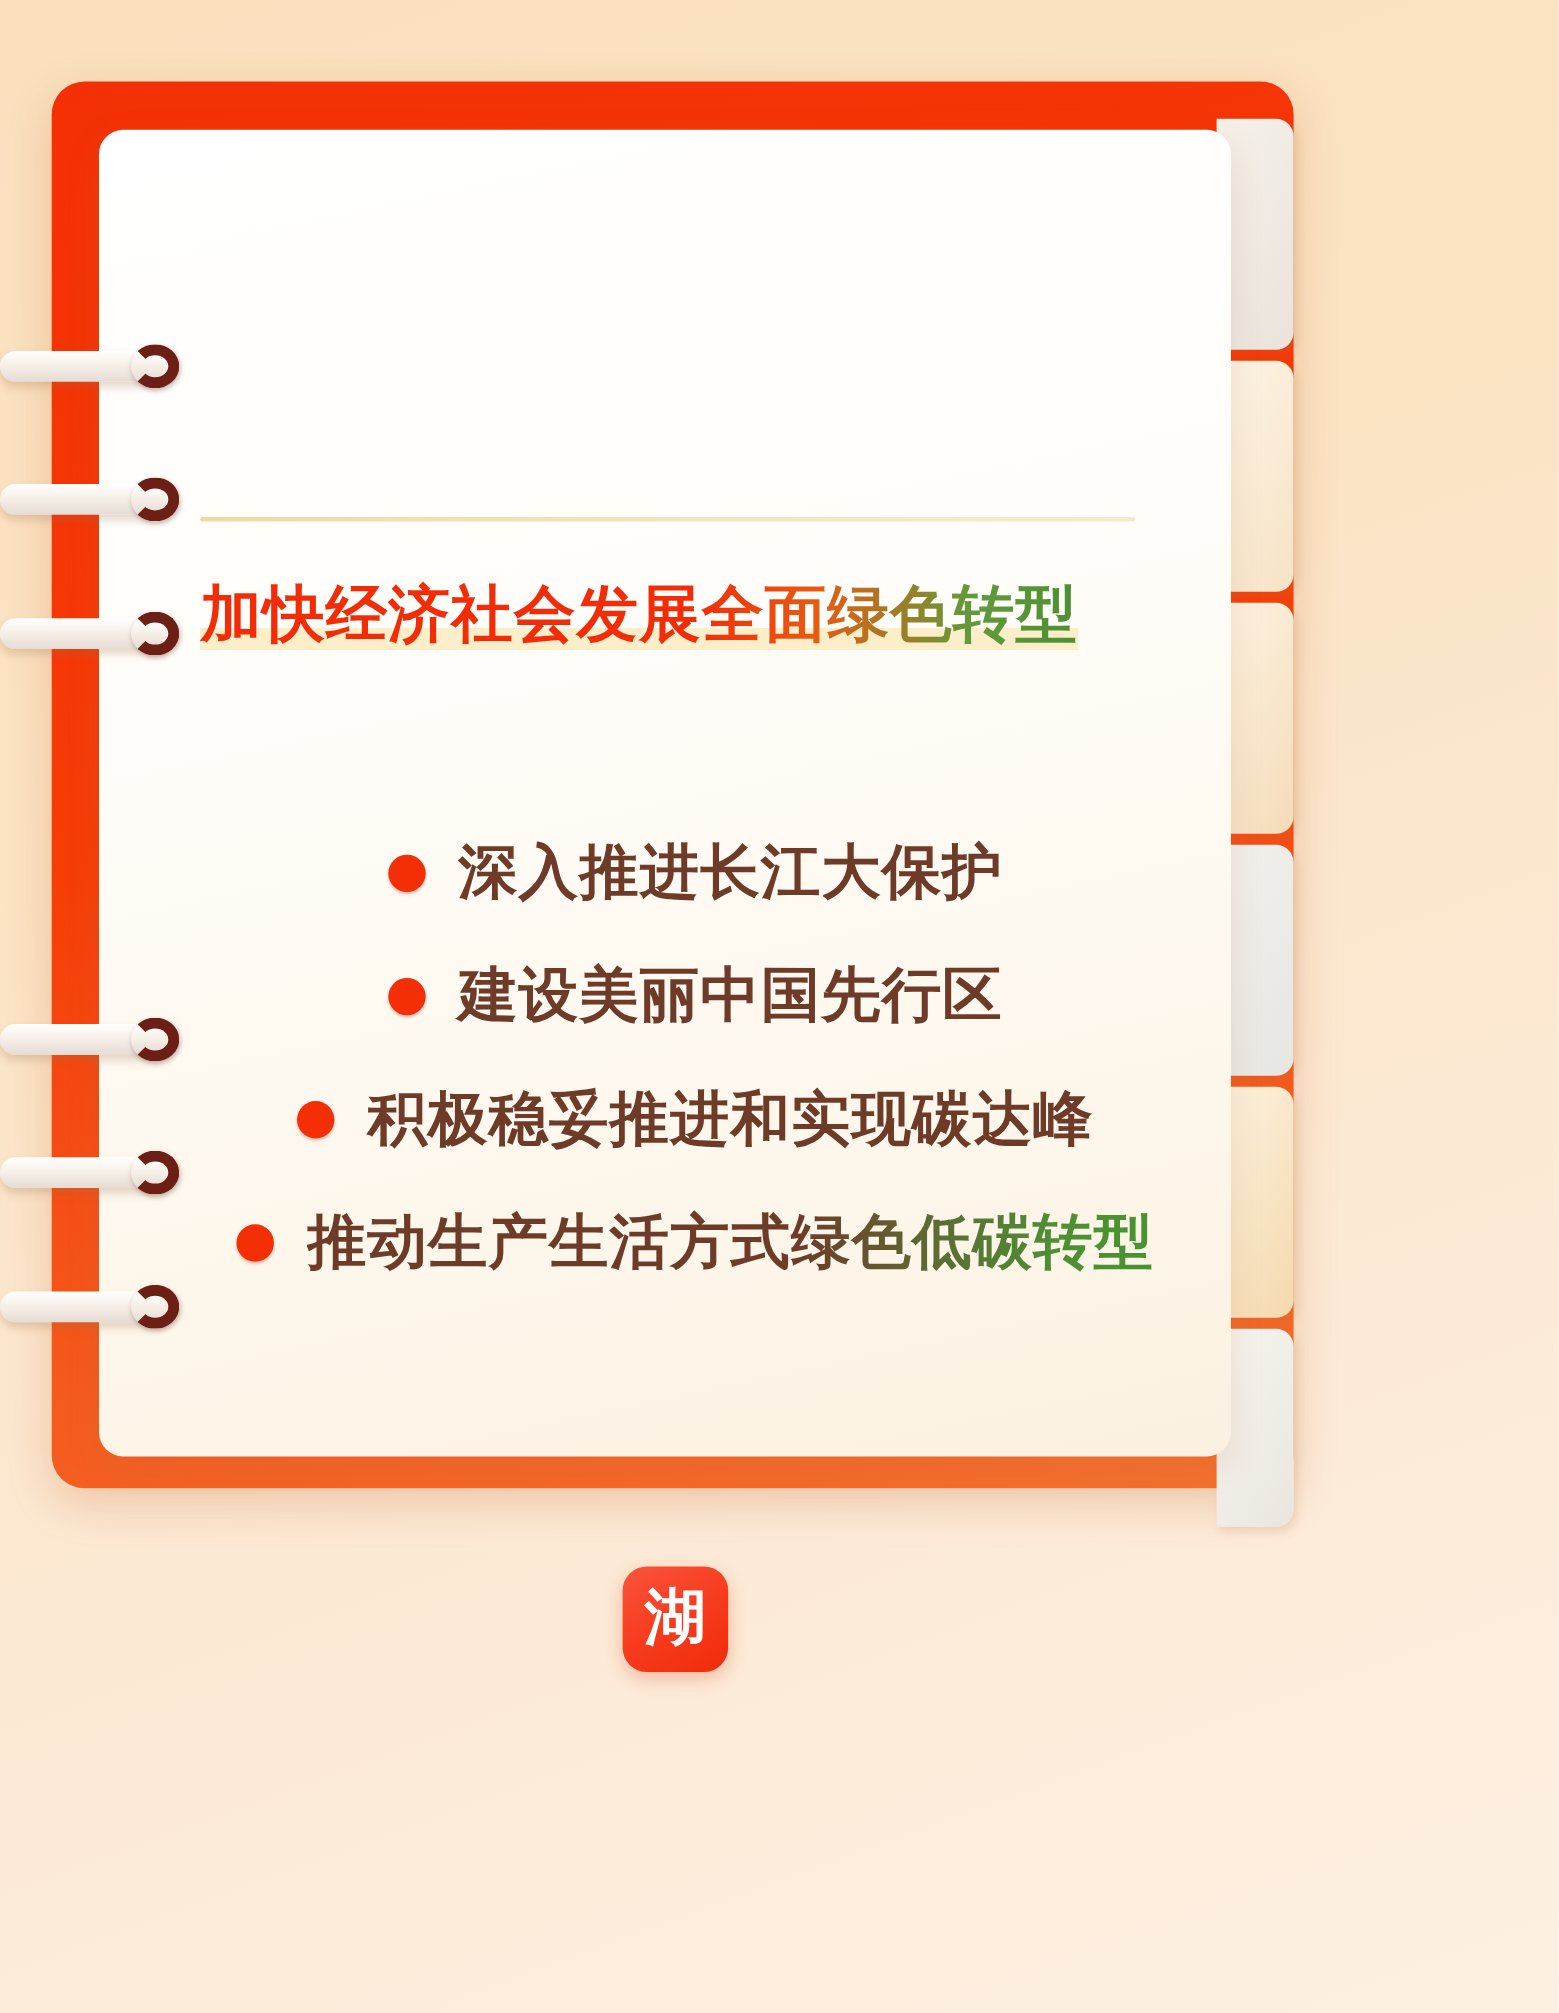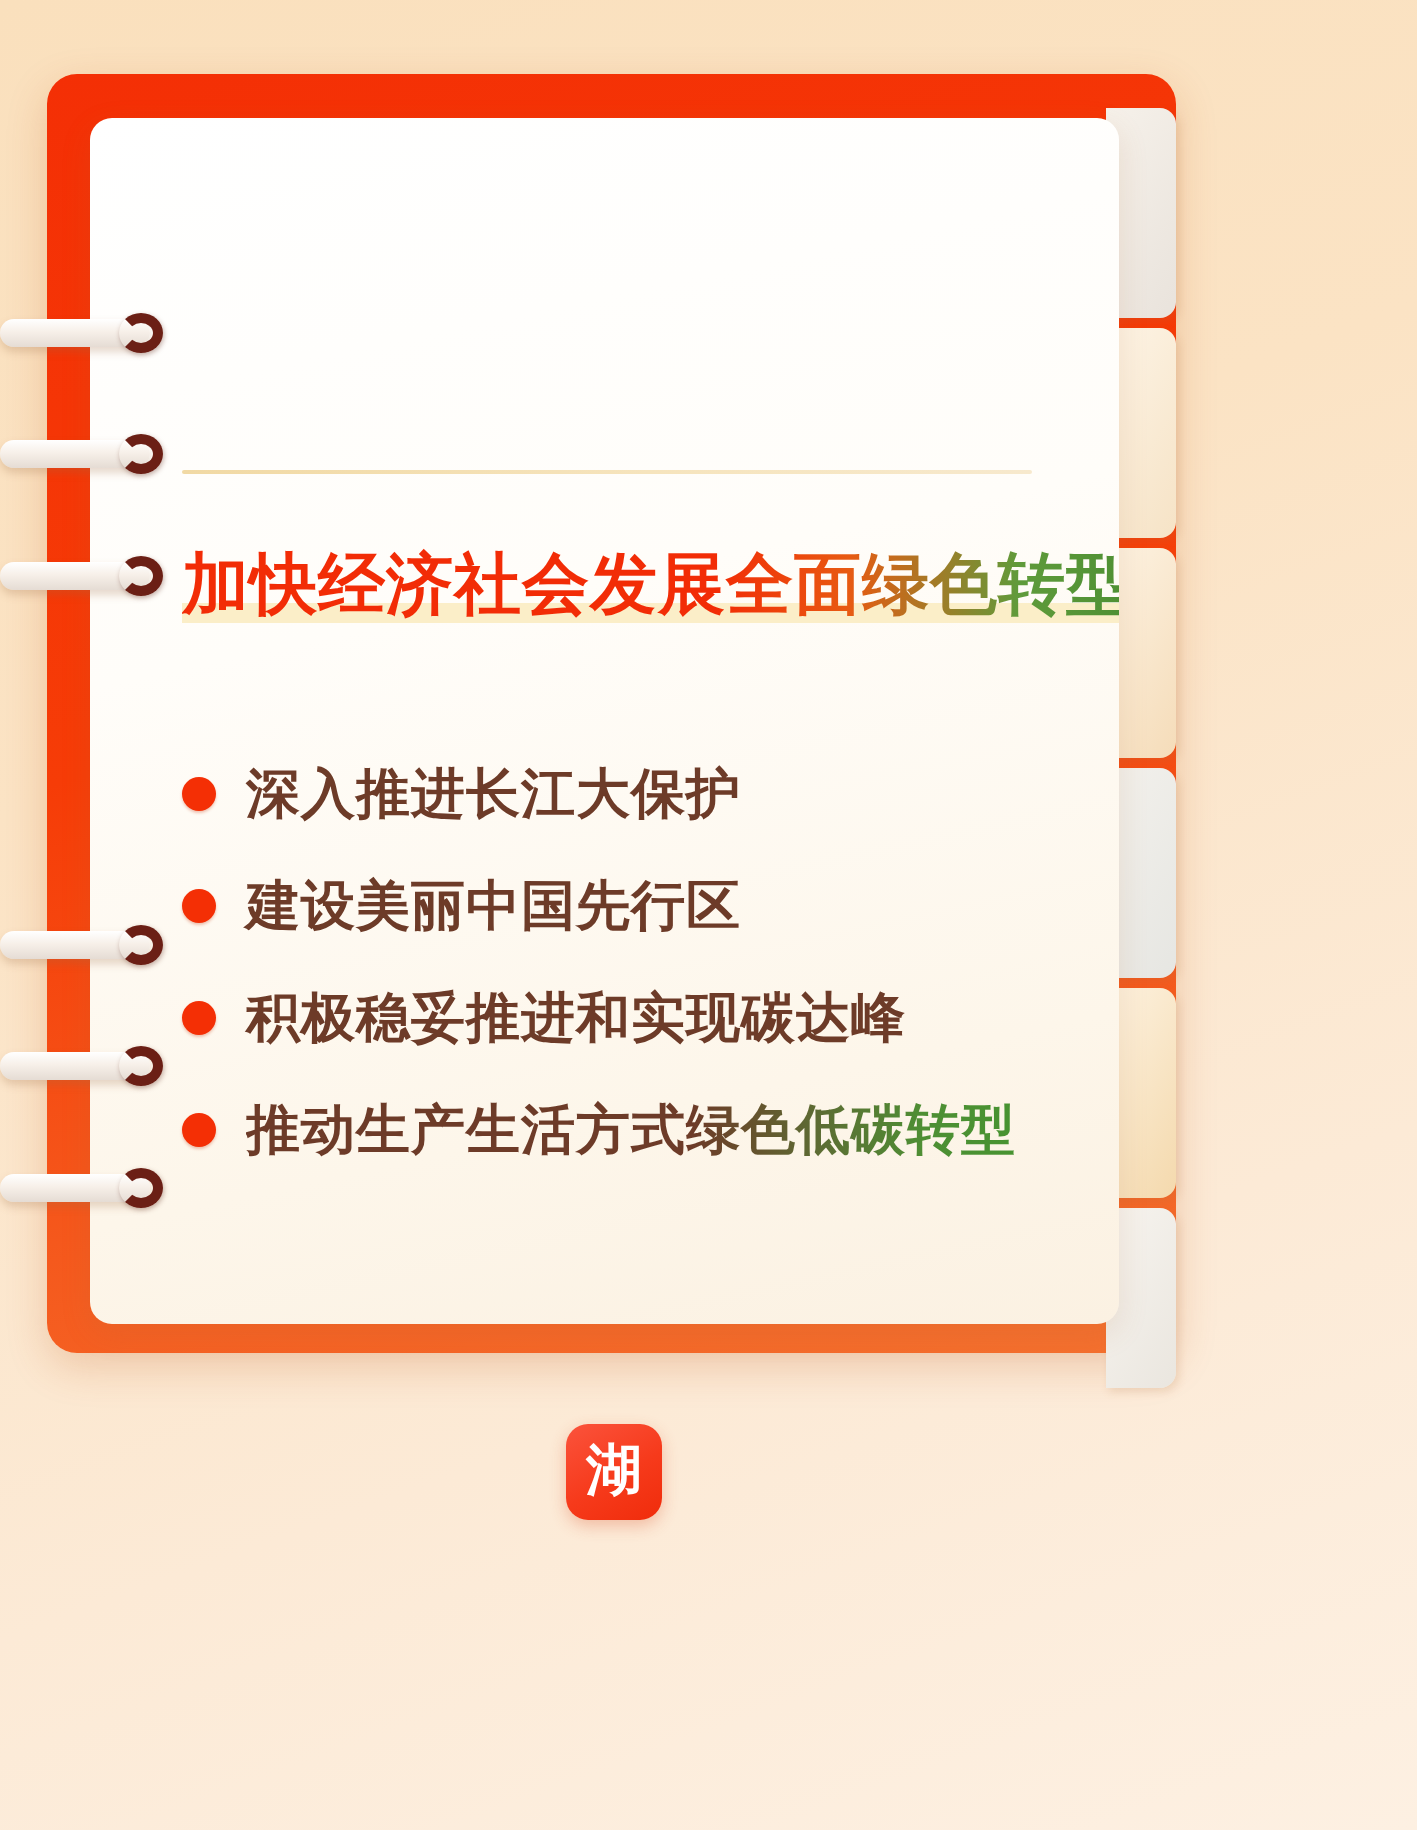--- a/index.html
+++ b/index.html
@@ -79,34 +79,34 @@
 
   
   #divider {
     position:absolute; left:92px; top:352px; width:850px; height:4px;
     background:linear-gradient(90deg,#f1d9a4,#f6e4bd 55%,#f7e9cd);
     border-radius:2px;
   }
 
   
   #section { position:absolute; left:92px; top:404px; width:880px; }
-  .sec-line { display:block; font-size:67px; font-weight:900; line-height:1.28;
-              letter-spacing:1px; white-space:nowrap;margin-top:19px; }
+  .sec-line { display:block; font-size:56px; font-weight:900; line-height:1.28;
+              letter-spacing:1px; white-space:nowrap; }
   .sec-line i { font-style:normal; display:inline;
                 box-shadow:inset 0 -20px 0 #fbeec8; padding-bottom:2px; }
   .sec-line b {
     font-weight:900;
     background:linear-gradient(90deg,#f22c06 0%,#f22c06 56%,#e85a12 70%,#5f9b3b 88%,#4d8f33 100%);
     -webkit-background-clip:text; background-clip:text; color:transparent;
   }
   .sec-line.l2 b { background:#f22c06; -webkit-background-clip:text; background-clip:text; color:transparent; }
 
   
   #bullets { position:absolute; left:92px; top:620px; width:900px; }
-  .bullet { display:flex; align-items:center; height:112px; }
+  .bullet { display:flex; align-items:center; height:112px;justify-content:center; }
   .dot {
     width:34px; height:34px; border-radius:50%;
     background:#f42f05; flex:0 0 34px; margin-right:30px;
     box-shadow:0 2px 3px rgba(200,60,20,.3);
   }
   .btxt { font-size:54px; font-weight:900; letter-spacing:1px; line-height:1.1;
           white-space:nowrap; color:#6d3b28; }
   .btxt.grad {
     background:linear-gradient(90deg,#6d3b28 0%,#6d3b28 58%,#5d6b33 74%,#4e8f34 88%,#479331 100%);
     -webkit-background-clip:text; background-clip:text; color:transparent;

